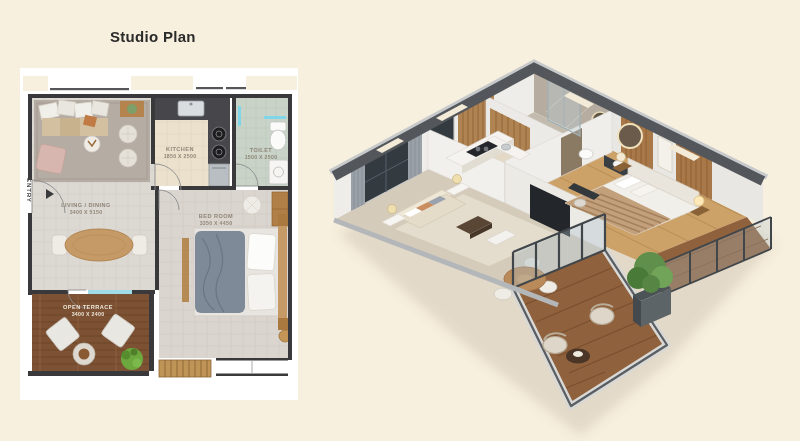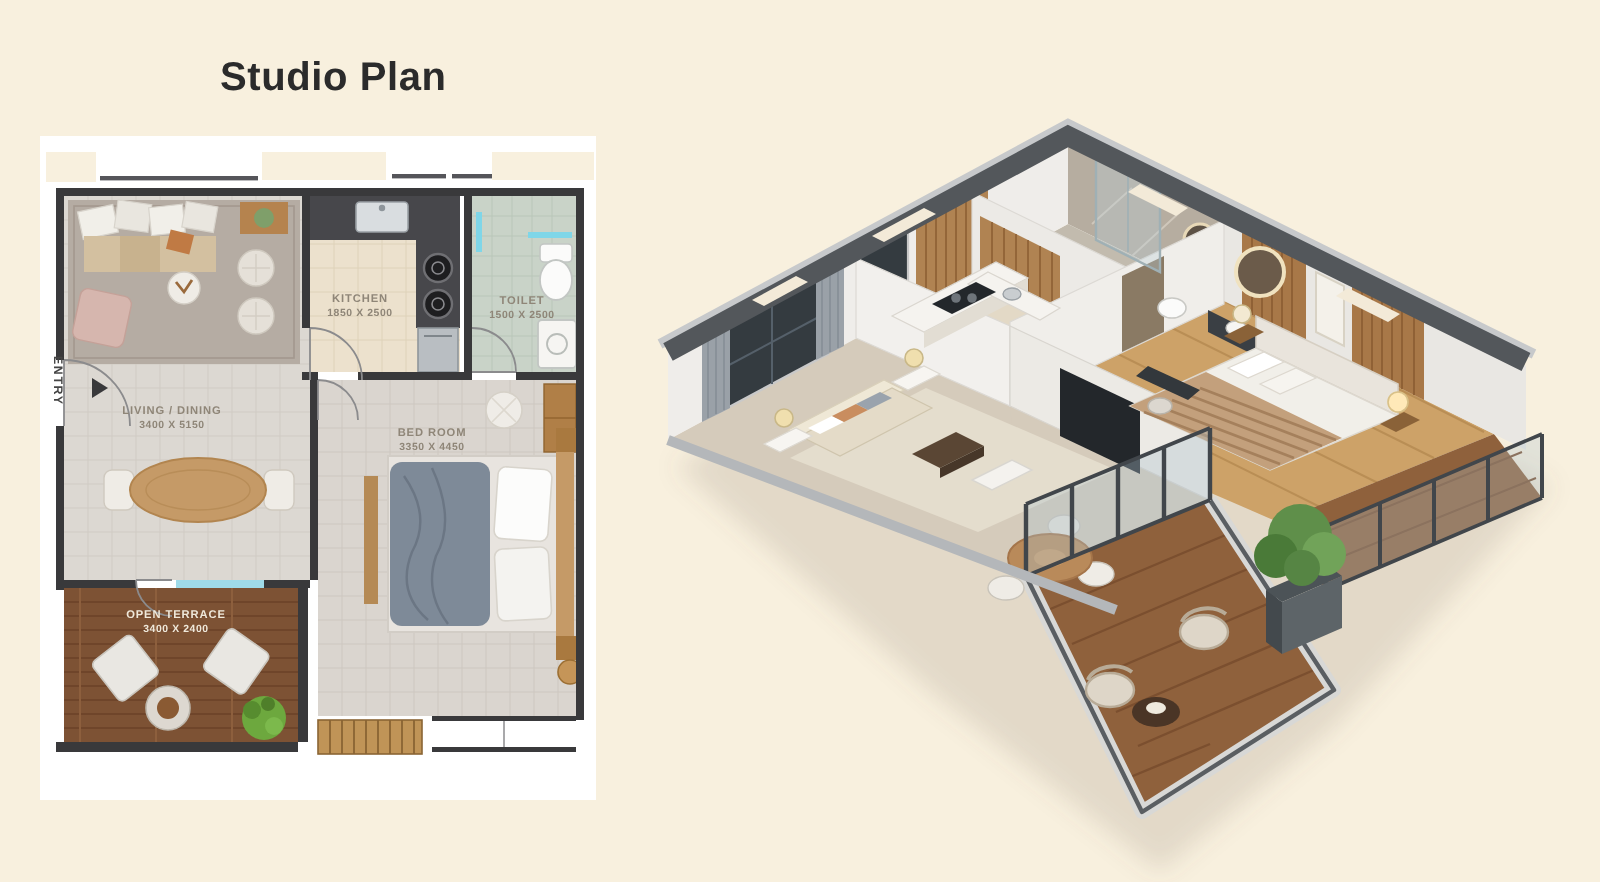--- a/index.html
+++ b/index.html
@@ -1,18 +1,18 @@
 <!DOCTYPE html>
 <html><head>
 <meta charset="utf-8">
 <style>
   html,body{margin:0;padding:0;}
   body{width:800px;height:441px;overflow:hidden;font-family:"Liberation Sans",sans-serif;}
   .page{position:relative;width:800px;height:441px;background:#f8f0de;}
-  .title{position:absolute;left:110px;top:28px;font-size:20px;font-weight:600;color:#2b2b2b;letter-spacing:.3px;}
+  .title{position:absolute;left:110px;top:28px;font-size:15px;font-weight:600;color:#2b2b2b;letter-spacing:.3px;}
   .plan2d{position:absolute;left:20px;top:68px;width:278px;height:332px;}
   .iso3d{position:absolute;left:318px;top:48px;width:482px;height:393px;}
   svg text{font-family:"Liberation Sans",sans-serif;}
   .roomlbl{font-size:5.6px;font-weight:bold;fill:#8f8678;letter-spacing:.45px;}
   .roomdim{font-size:5.2px;font-weight:bold;fill:#8f8678;letter-spacing:.3px;}
   .terlbl{fill:#efe8da;}
   .entrylbl{font-size:6.2px;font-weight:bold;fill:#454545;letter-spacing:.8px;}
 </style>
 </head>
 <body>

